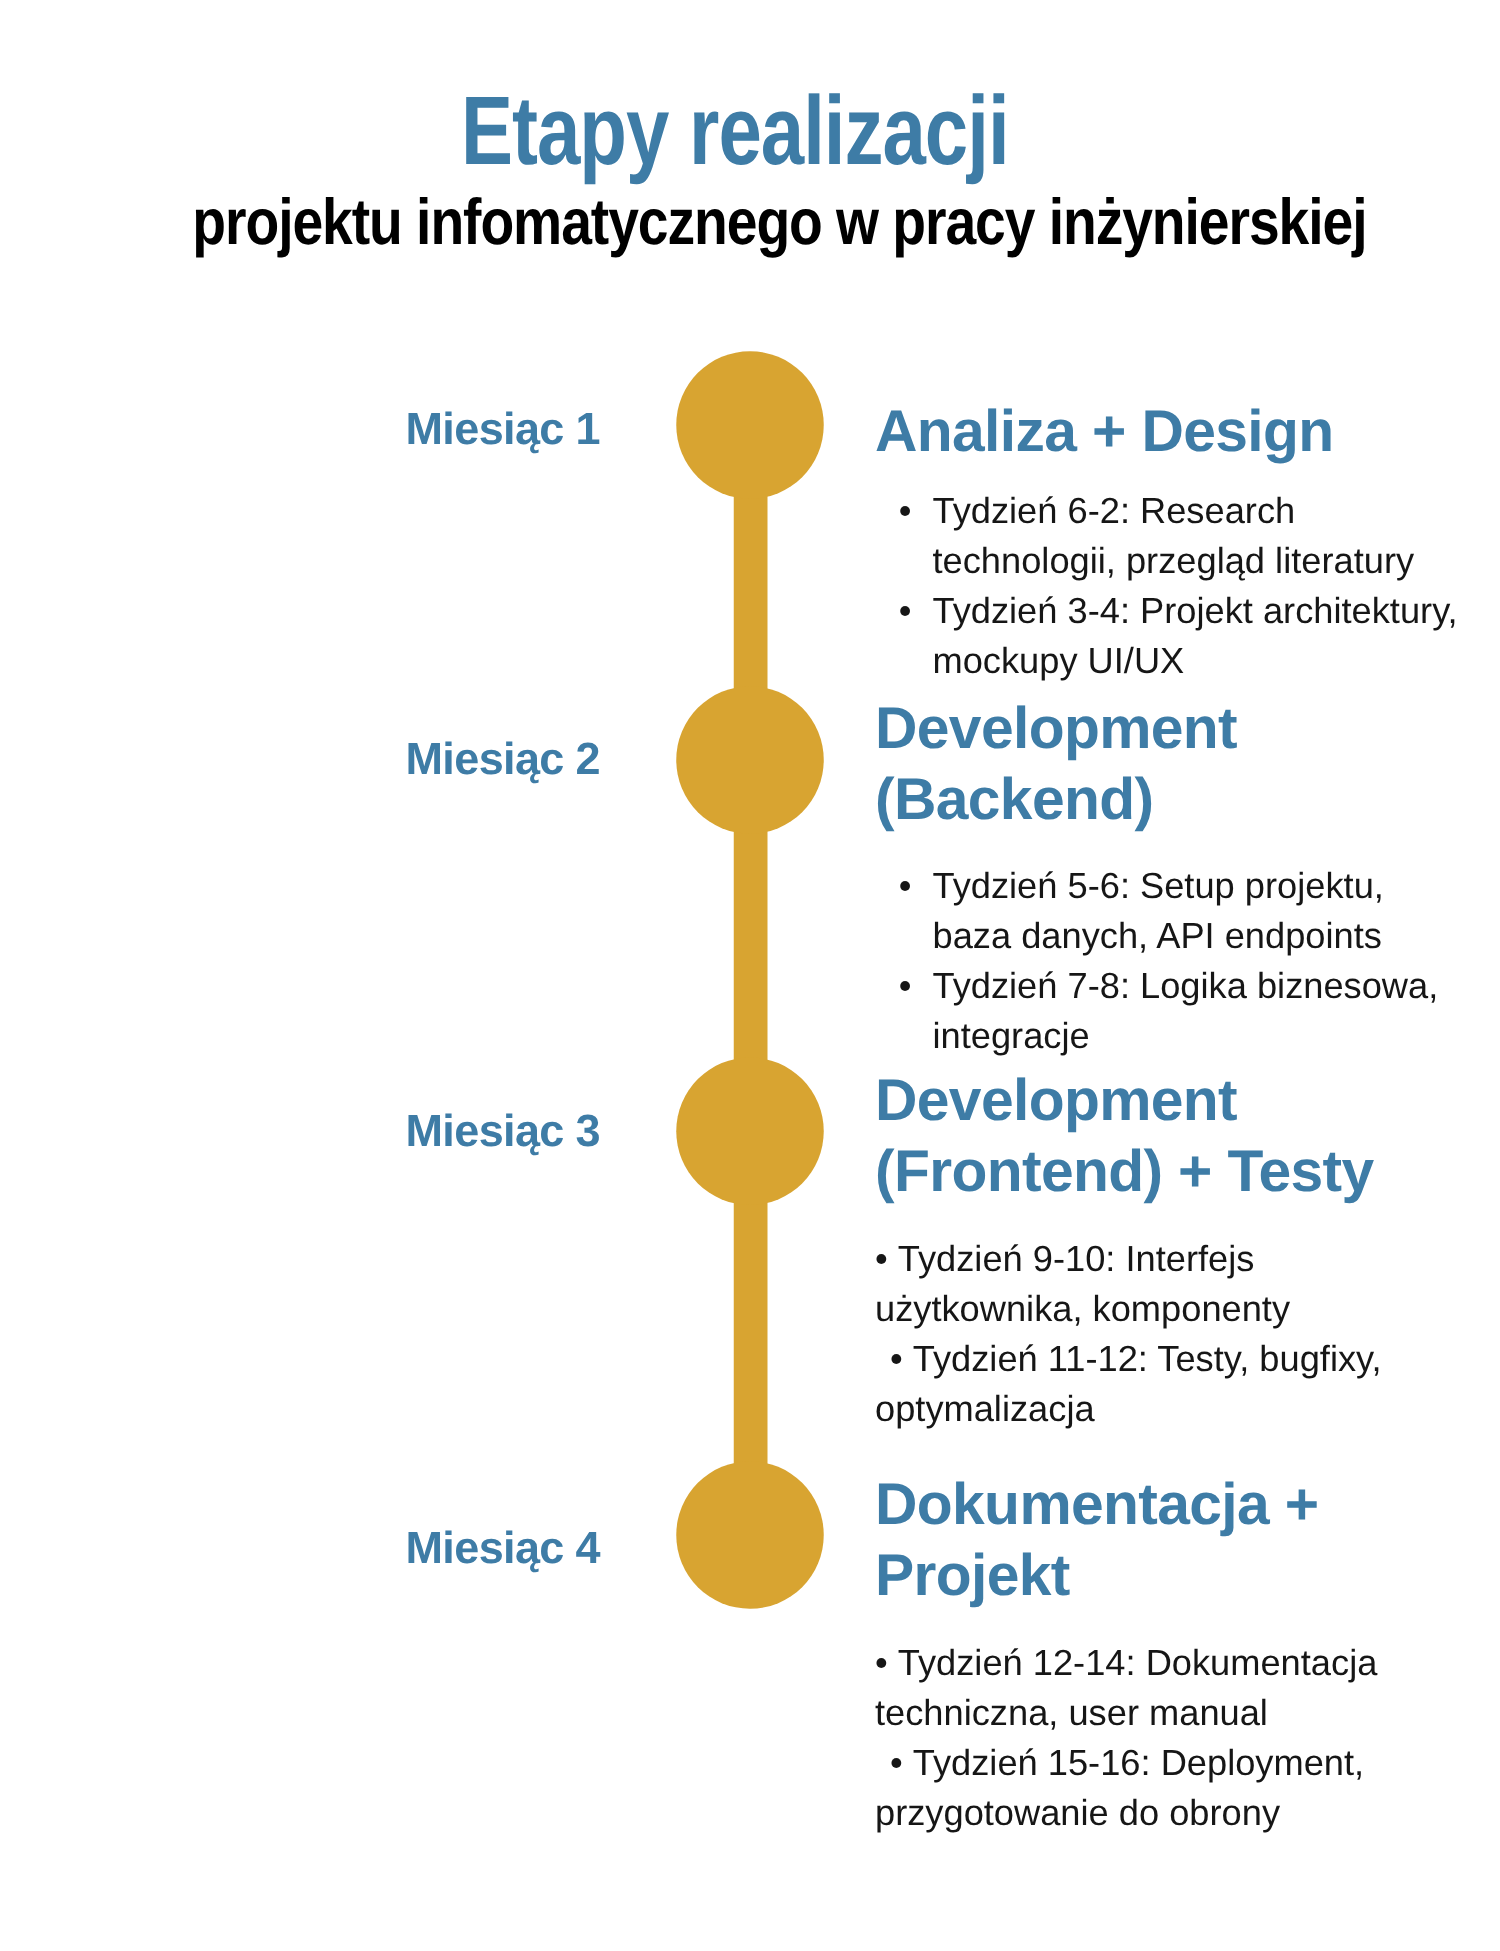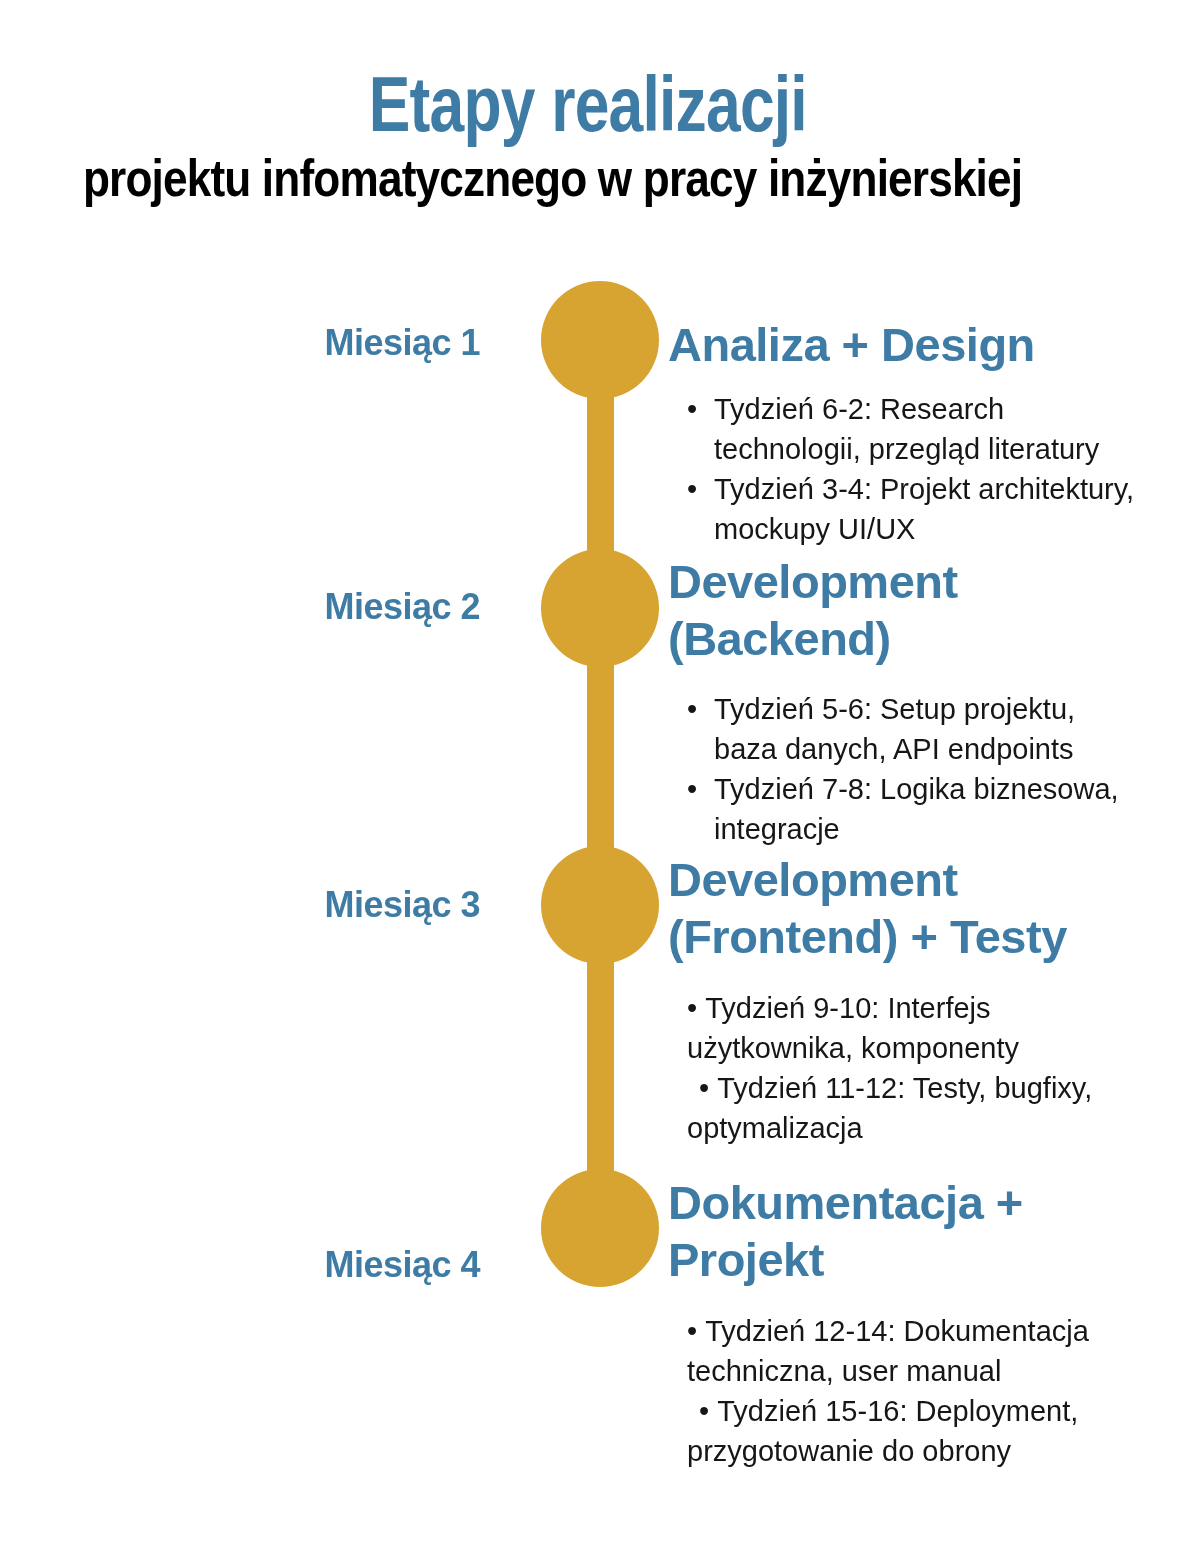--- a/index.html
+++ b/index.html
@@ -31,21 +31,21 @@
     font-weight: bold;
     letter-spacing: -1px;
     line-height: 1.05;
     transform: scaleX(0.80);
     transform-origin: center;
     white-space: nowrap;
   }
   .subtitle-wrap {
     position: absolute;
     top: 150px; left: 0; width: 100%;
-    text-align: left;
+    text-align: right;
     color: #000000;
   }
   .subtitle-text {
     display: inline-block;
     font-size: 52px;
     font-weight: bold;
     letter-spacing: -1px;
     line-height: 1.1;
     transform: scaleX(0.85);
     transform-origin: center;
@@ -77,25 +77,25 @@
     font-size: 36px;
     font-weight: bold;
     line-height: 54px;
     letter-spacing: -0.5px;
     color: var(--accent-blue);
     white-space: nowrap;
   }
   .m1 { top: 316px; }
   .m2 { top: 580px; }
   .m3 { top: 878px; }
-  .m4 { top: 1238px; }
+  .m4 { top: 1211px; }
   
   .content {
     position: absolute;
-    left: 668px; width: 474px;
+    left: 700px; width: 474px;
   }
   .c1 { top: 316px; }
   .c2 { top: 553px; }
   .c3 { top: 851px; }
   .c4 { top: 1174px; }
   .hline {
     font-size: 47px;
     font-weight: bold;
     line-height: 57px;
     letter-spacing: -0.5px;
@@ -116,21 +116,20 @@
   .bullets li::before {
     content: "\2022";
     position: absolute;
     left: -27px;
   }
   .paras {
     margin-top: 23px;
     font-size: 29px;
     line-height: 40px;
     color: var(--text-color);
-    margin-left: 19px;
   }
   .para::before { content: "\2022\00a0"; }
   .para.indent { text-indent: 12px; }
 </style>
 </head>
 <body>
 
 <div class="page">
 
   <div class="title-wrap">

